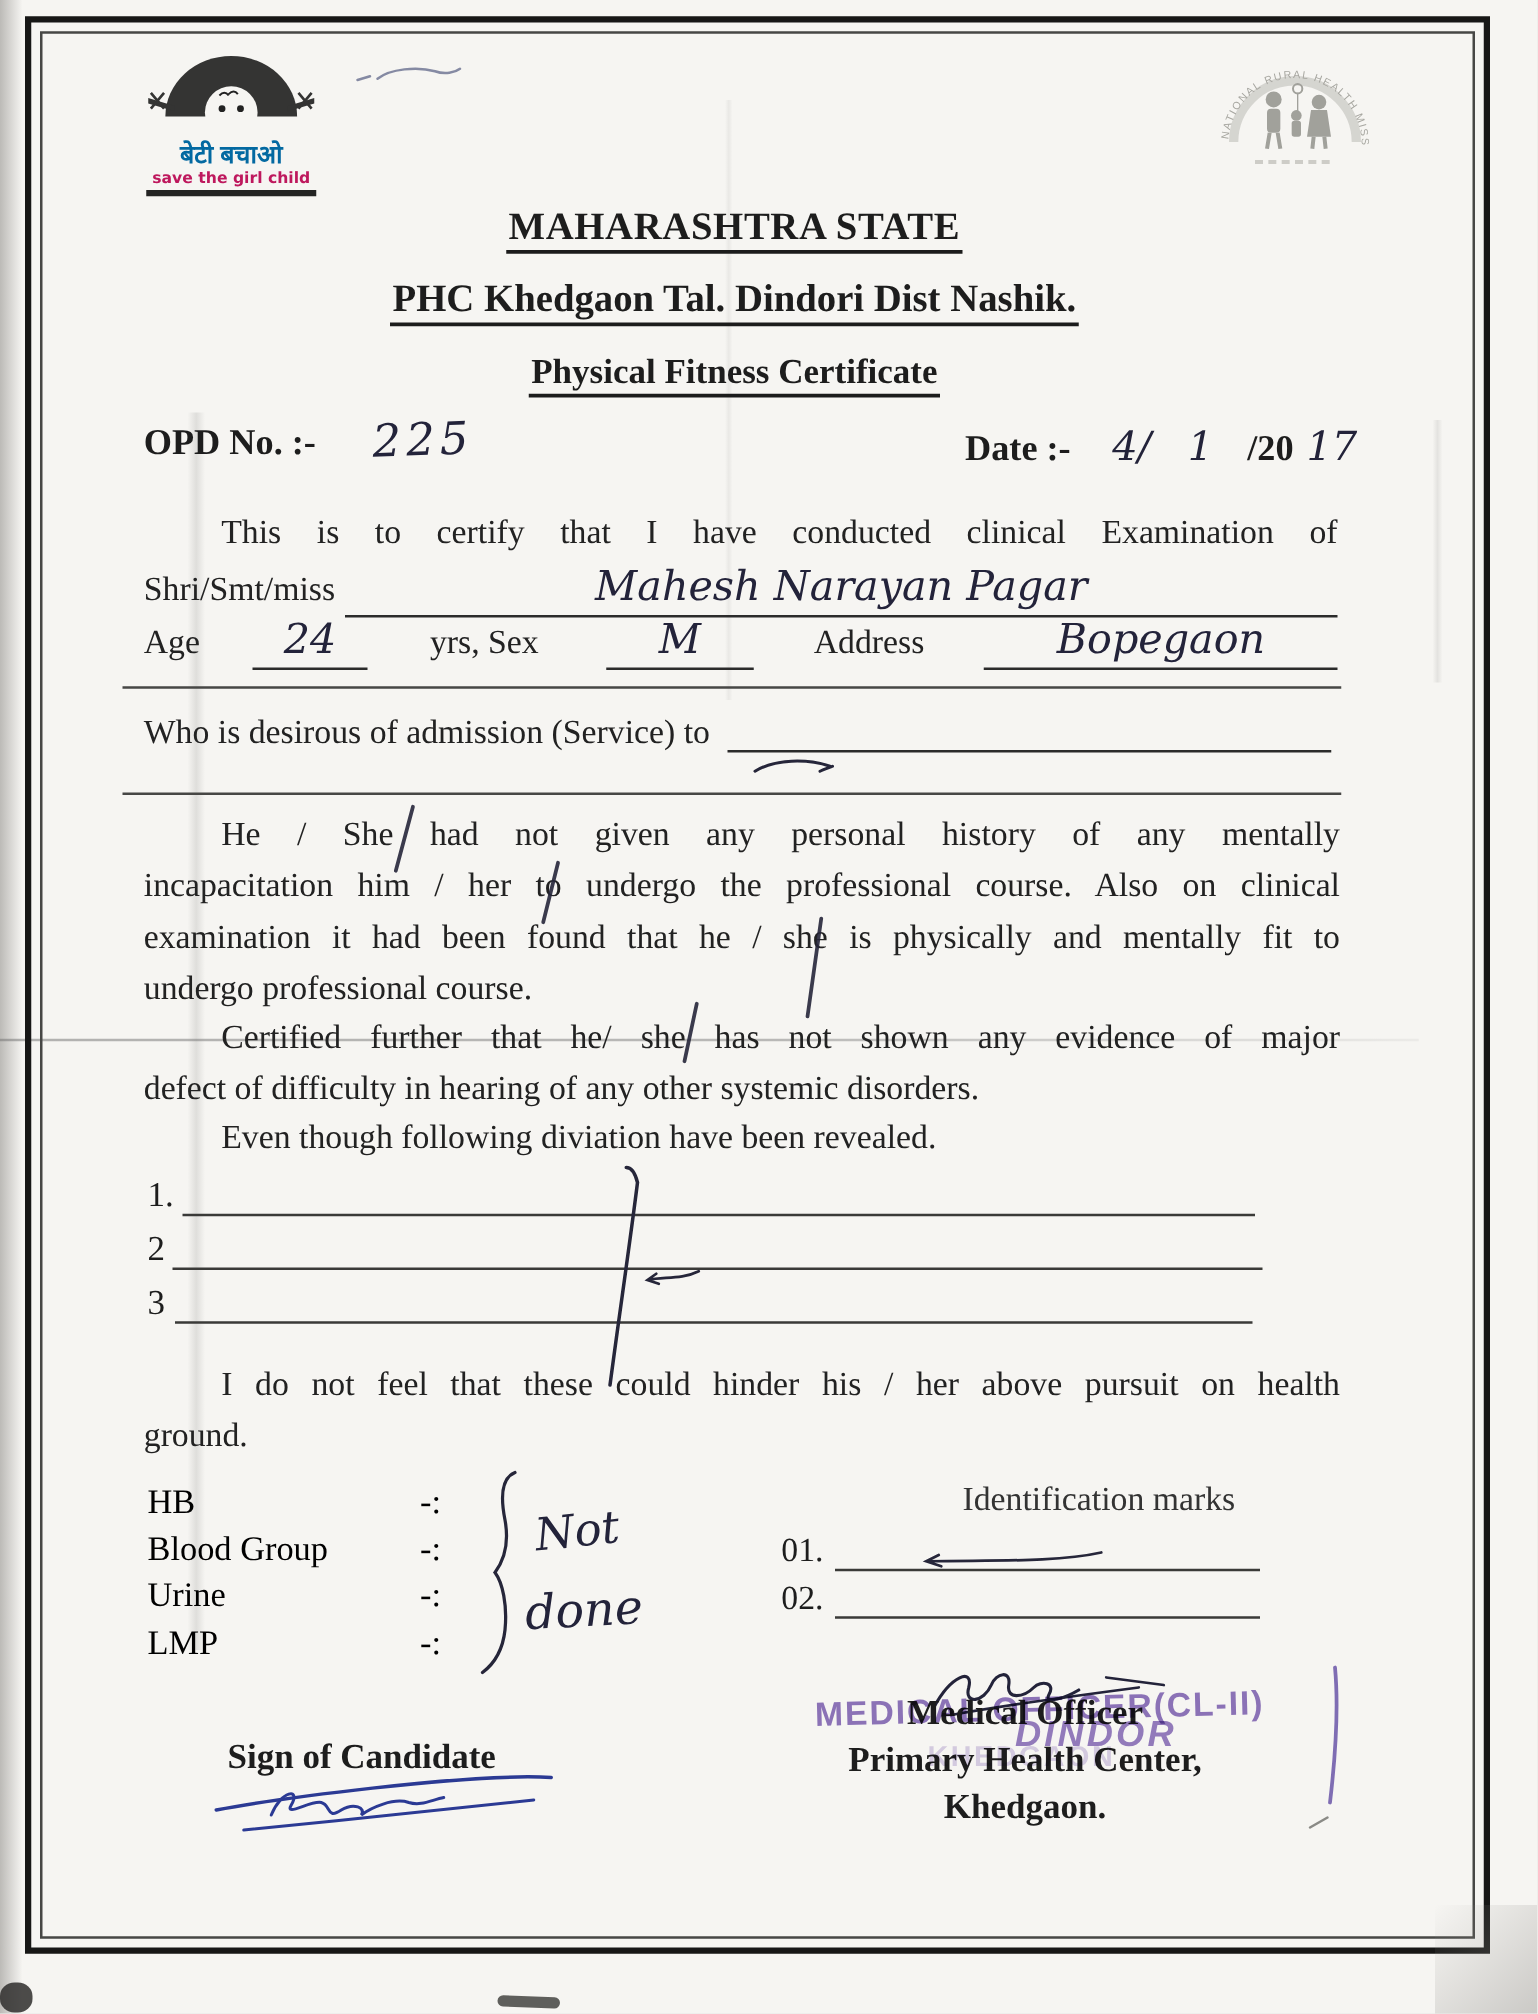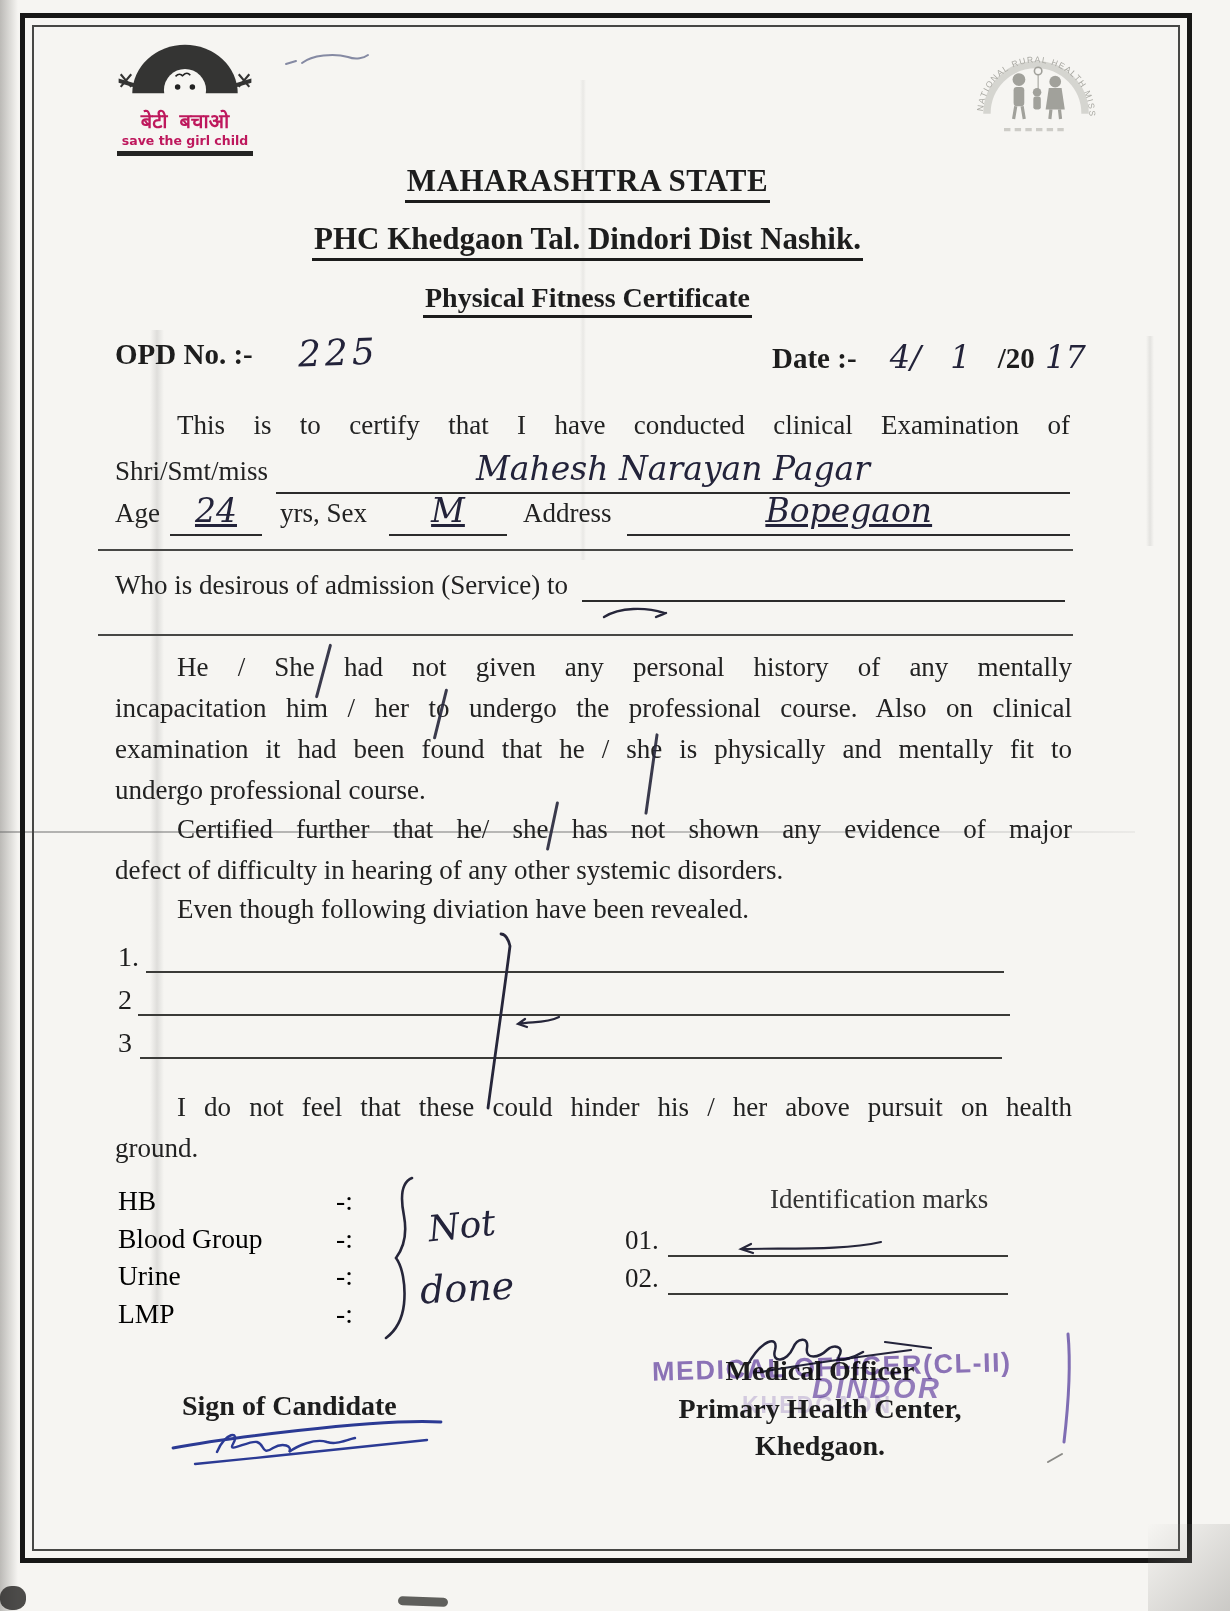--- a/index.html
+++ b/index.html
@@ -18,21 +18,21 @@
   .smudge2{position:absolute;left:398px;top:1597px;width:50px;height:9px;background:#3a3936;border-radius:5px;transform:rotate(2deg);opacity:.8;}
   .corner-gray{position:absolute;left:1148px;top:1524px;width:82px;height:87px;
     background:linear-gradient(135deg,rgba(150,148,144,0),rgba(150,148,144,.45));}
   
   .frame-outer{position:absolute;left:20px;top:13px;width:1172px;height:1550px;
     border:5px solid #171716;box-sizing:border-box;}
   .frame-inner{position:absolute;left:32px;top:25px;width:1148px;height:1526px;
     border:2px solid #474745;box-sizing:border-box;}
   
   .logo-left{position:absolute;left:110px;top:30px;width:150px;text-align:center;}
-  .logo-left-hindi{font-family:Liberation Mono, monospace;font-weight:bold;font-size:20px;color:#be185d;line-height:22px;}
+  .logo-left-hindi{font-family:Liberation Sans, sans-serif;font-weight:bold;font-size:20px;color:#0369a1;line-height:22px;}
   .logo-left-eng{font-family:"DejaVu Sans",sans-serif;font-weight:bold;font-size:12.5px;color:#be185d;line-height:14px;}
   .logo-left-bar{margin:3px auto 0;width:136px;height:5px;background:#242423;}
   .logo-right{position:absolute;left:972px;top:28px;width:128px;height:118px;opacity:.62;filter:blur(.3px);}
   
   .title{position:absolute;left:100px;width:975px;text-align:center;font-weight:bold;}
   .title span{border-bottom:3px solid #1c1c1c;padding:0 2px 2px;}
   .title1{top:163px;font-size:31px;letter-spacing:.5px;}
   .title2{top:221px;font-size:31px;}
   .title3{top:282px;font-size:28px;}
   
@@ -47,22 +47,22 @@
   .blank-line{position:absolute;height:2px;background:#3a3a38;}
   
   .opd-row{position:absolute;left:115px;top:338px;font-size:29px;}
   .opd-value{position:absolute;left:183px;top:-6px;font-size:36px;letter-spacing:4px;transform:rotate(-2deg);}
   .date-row{position:absolute;left:772px;top:338px;font-size:29px;white-space:nowrap;}
   .date-row .hw{font-size:32px;}
   .line-certify{position:absolute;left:115px;top:405px;width:955px;}
   .line-name{position:absolute;left:115px;top:448px;width:955px;display:flex;align-items:baseline;}
   .name-underline{flex:1;margin-left:8px;text-align:center;}
   .name-underline .hw{font-size:33px;}
-  .line-age{position:absolute;left:115px;top:490px;width:955px;display:flex;align-items:baseline;}
-  .line-age .hw{font-size:33px;text-decoration:underline;}
+  .line-age{position:absolute;left:115px;top:490px;width:955px;display:flex;align-items:baseline;gap:32px;}
+  .line-age .hw{font-size:33px;}
   .u-age{width:92px;text-align:center;margin-left:10px;}
   .lbl-sex{margin-left:18px;}
   .u-sex{width:118px;text-align:center;margin-left:22px;}
   .lbl-addr{margin-left:16px;}
   .u-addr{flex:1;text-align:center;margin-left:16px;}
   .line-who{position:absolute;left:115px;top:565px;width:950px;display:flex;align-items:center;}
   .who-underline{flex:1;margin-left:14px;height:30px;}
   .hr1{top:549px;} .hr2{top:634px;}
   .para-history{position:absolute;left:115px;top:647px;width:957px;}
   .para-certified{position:absolute;left:115px;top:809px;width:957px;}

